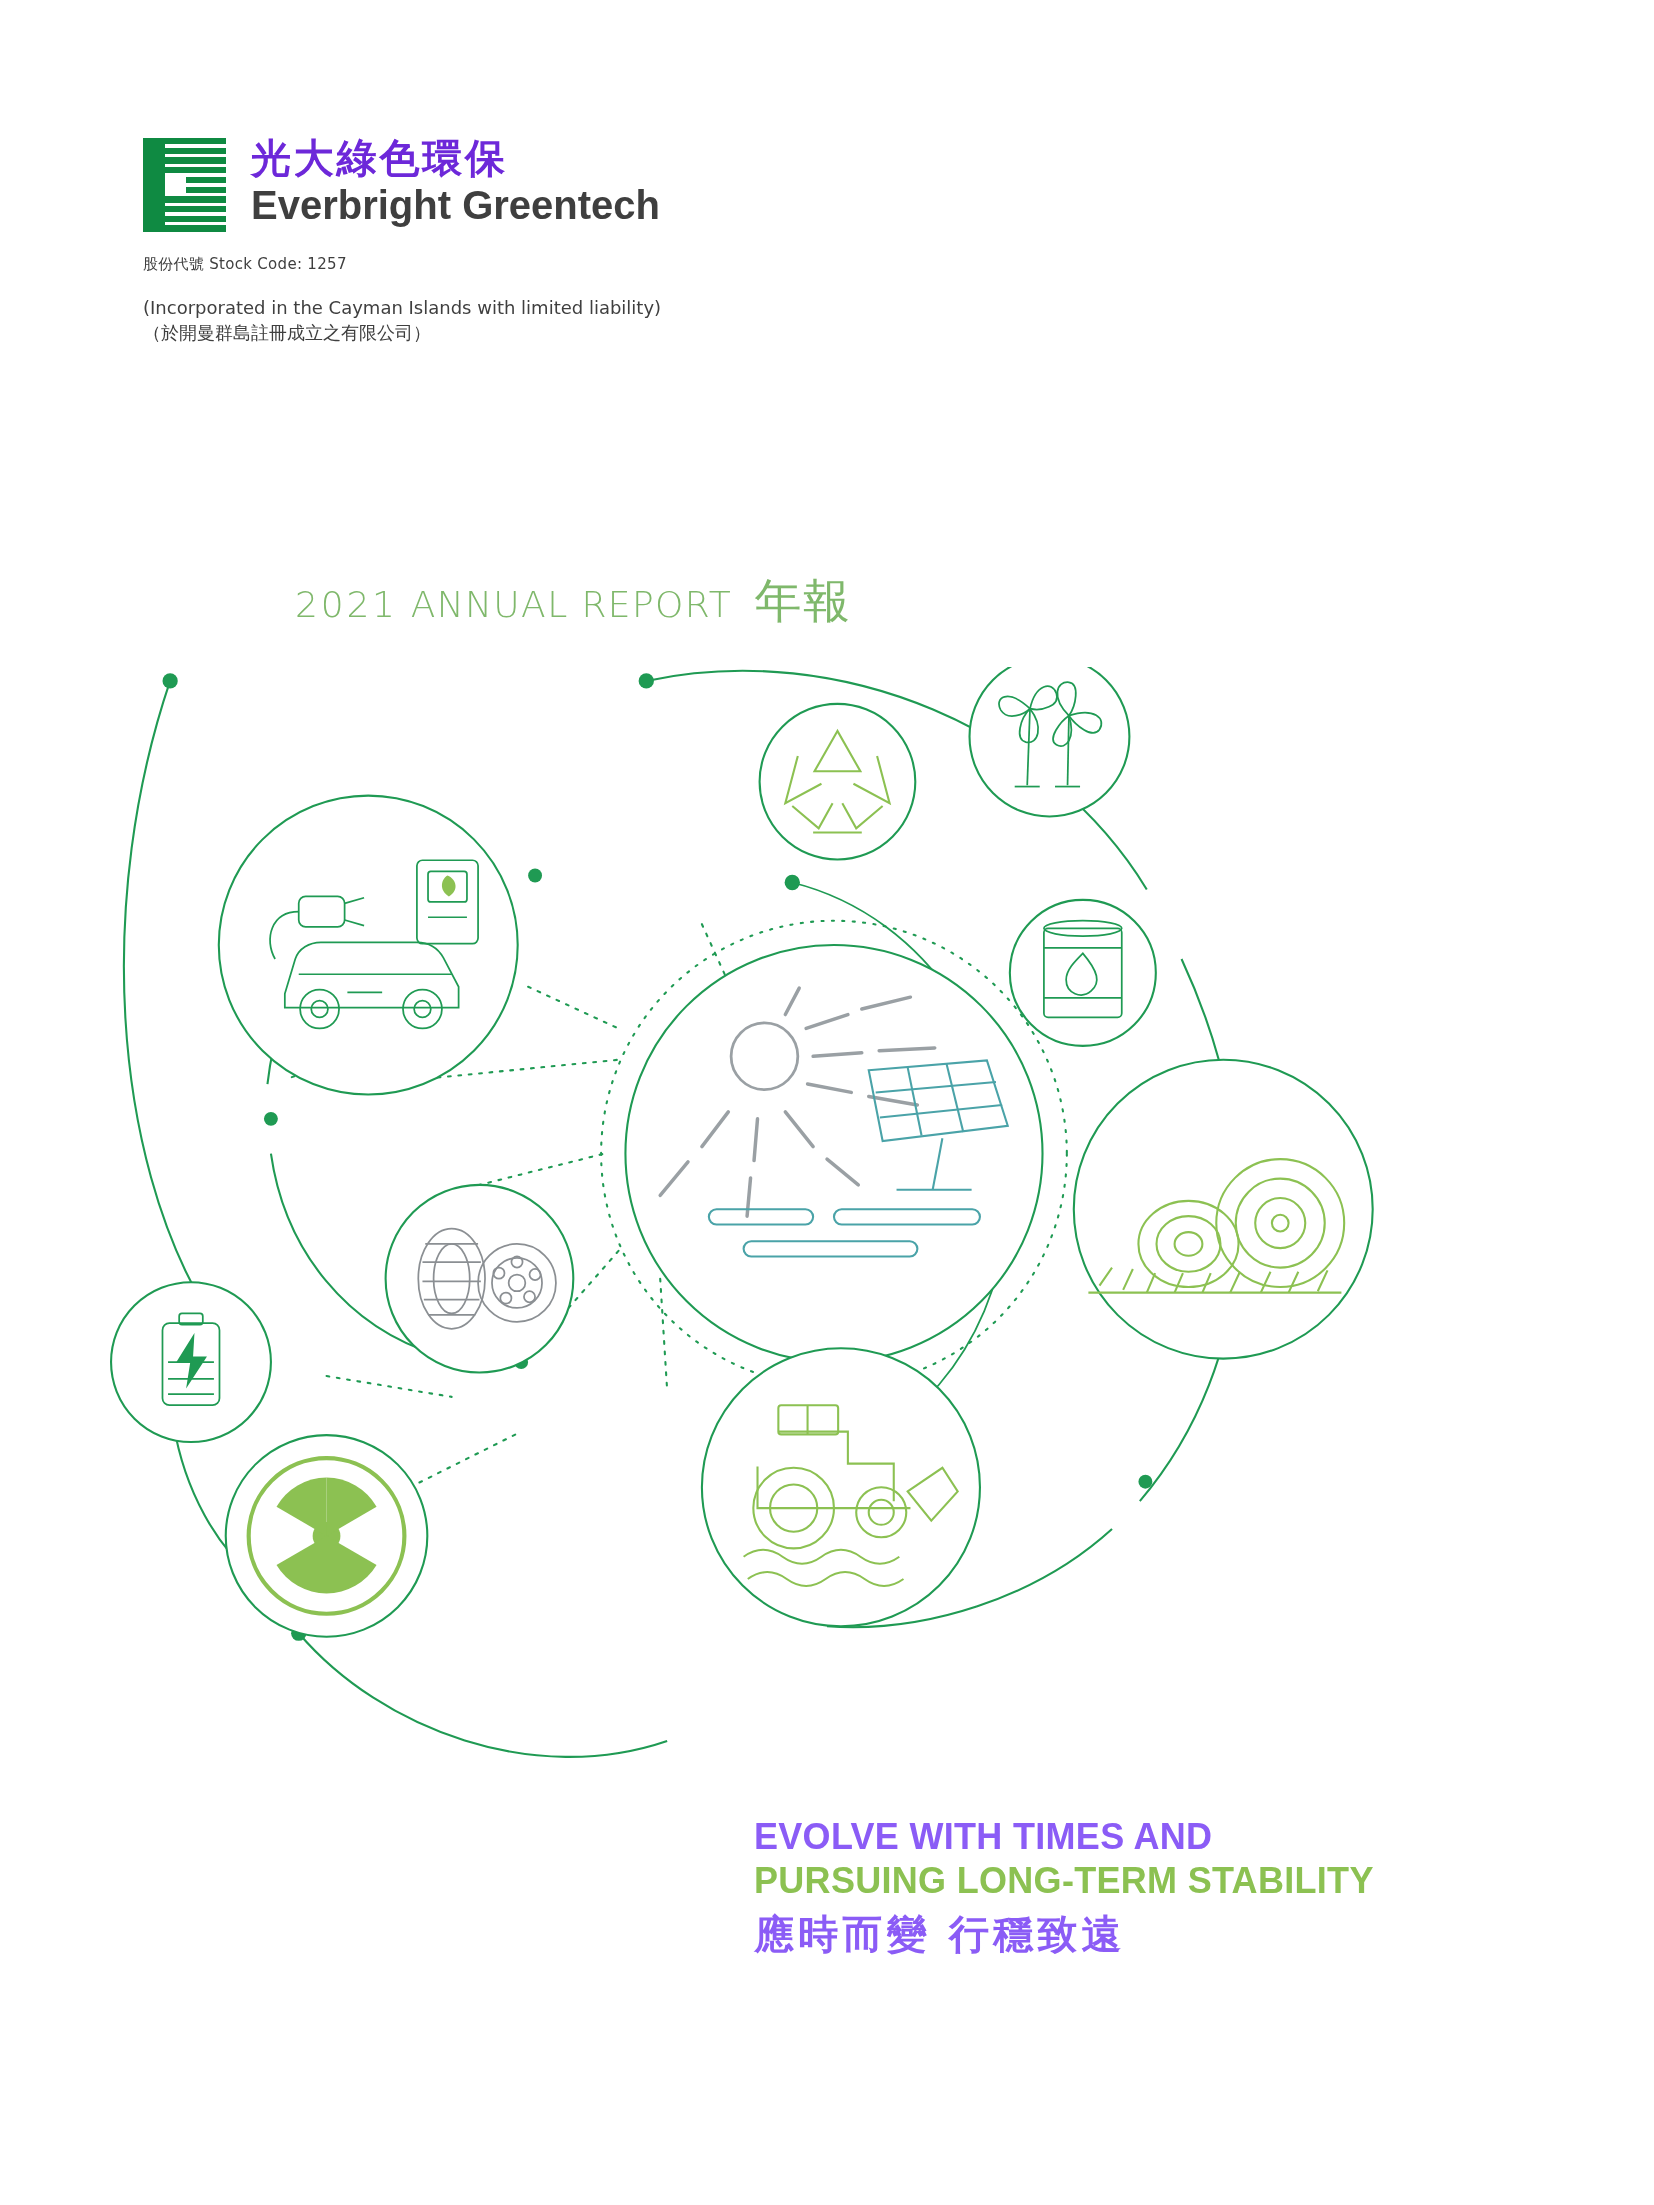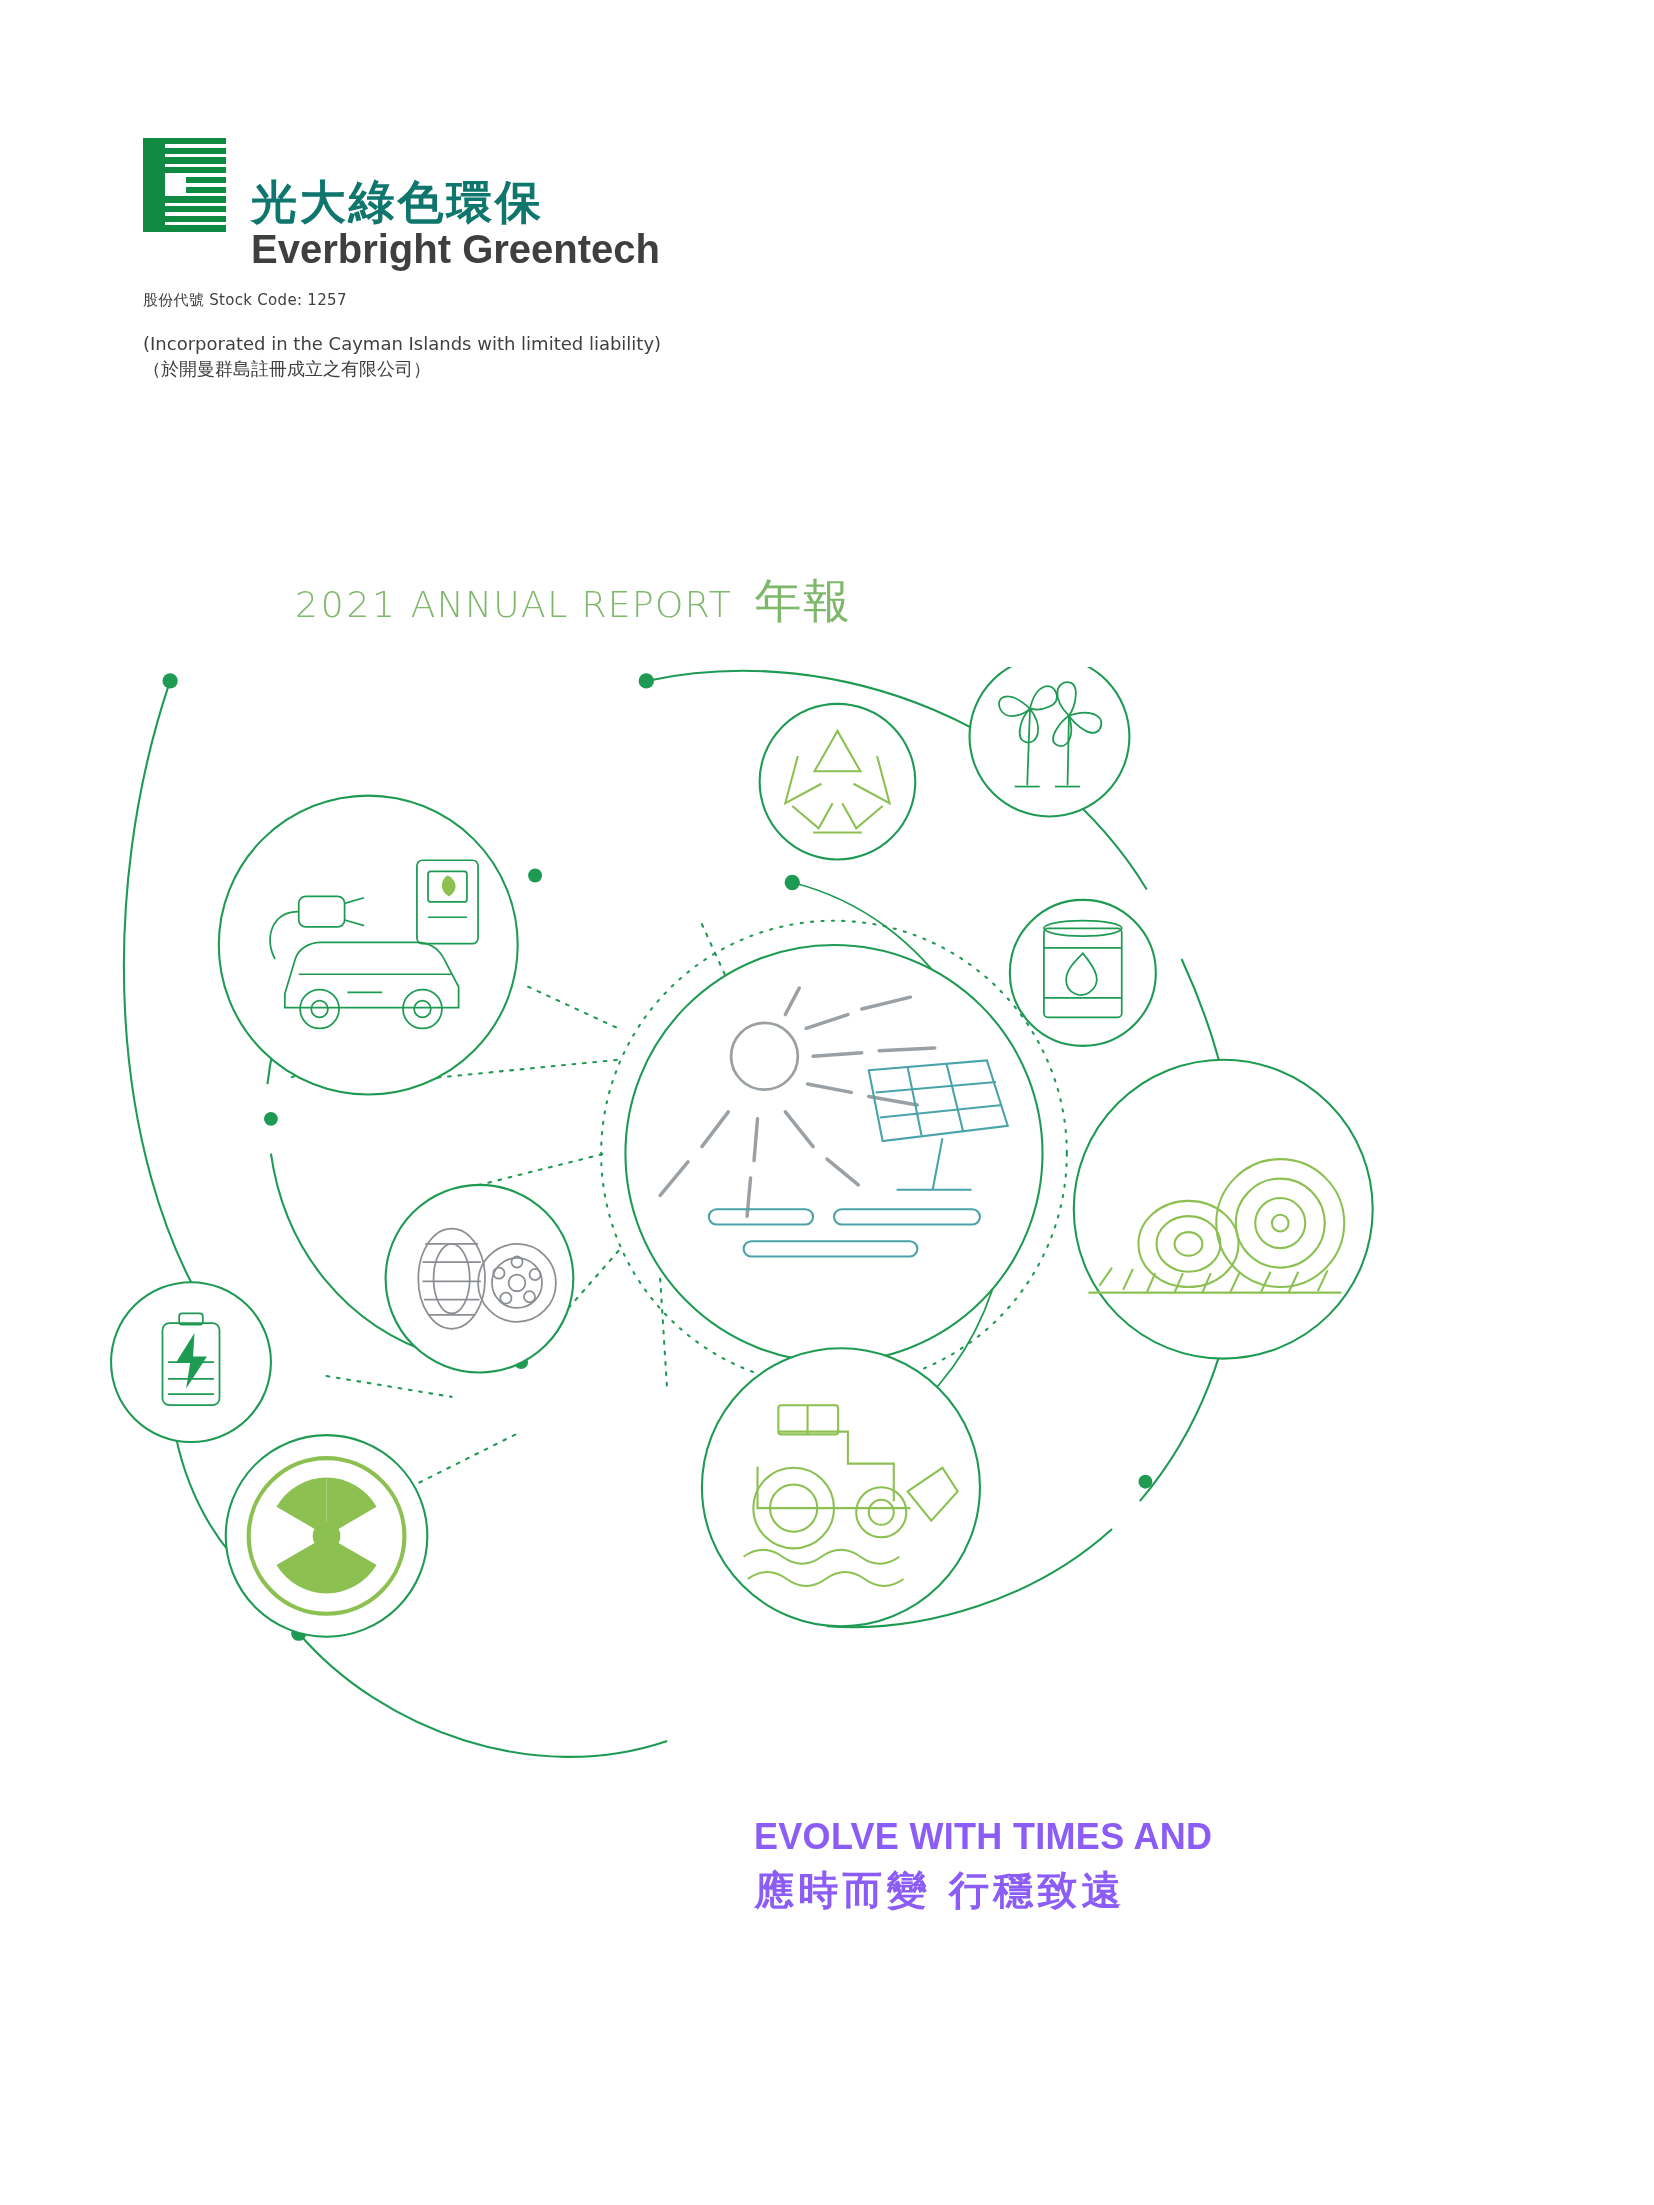--- a/index.html
+++ b/index.html
@@ -59,27 +59,26 @@
     top: 39px;
     width: 21px;
     height: 16.7px;
     background: #ffffff;
   }
   .logo-text {
     margin-left: 25px;
     padding-top: 1.4px;
   }
   .logo-cn {
-    font-size: 46px;
+    font-size: 40px;
     line-height: 51px;
     font-weight: bold;
-    color: #0f766e;
+    color: #6d28d9;
     letter-spacing: 2.8px;
     font-family: "DejaVu Sans", "Liberation Sans", sans-serif;
-    margin-top: 44px;
   }
   .logo-en {
     font-size: 40px;
     line-height: 36px;
     font-weight: bold;
     color: #3f3f3f;
     letter-spacing: 0px;
     margin-top: 2.8px;
     font-family: "Liberation Sans", sans-serif;
   }
@@ -414,15 +413,16 @@
       <path d="M 340 1250 L 412 1292 A 84 84 0 0 1 268 1292 Z" fill="#8cc152"></path>
       <path d="M 340 1250 L 268 1208 A 84 84 0 0 1 340 1166 Z" fill="#8cc152"></path>
       <circle cx="340" cy="1250" r="112" fill="none" stroke="#ffffff" stroke-width="0"></circle>
     </g>
   </g>
 </svg>
 </div>
 
 <div class="tagline">
   <div class="tagline-en1">EVOLVE WITH TIMES AND</div>
+  <div class="tagline-en2">PURSUING LONG-TERM STABILITY</div>
   <div class="tagline-cn">應時而變 行穩致遠</div>
 </div>
 
 
 </body></html>

